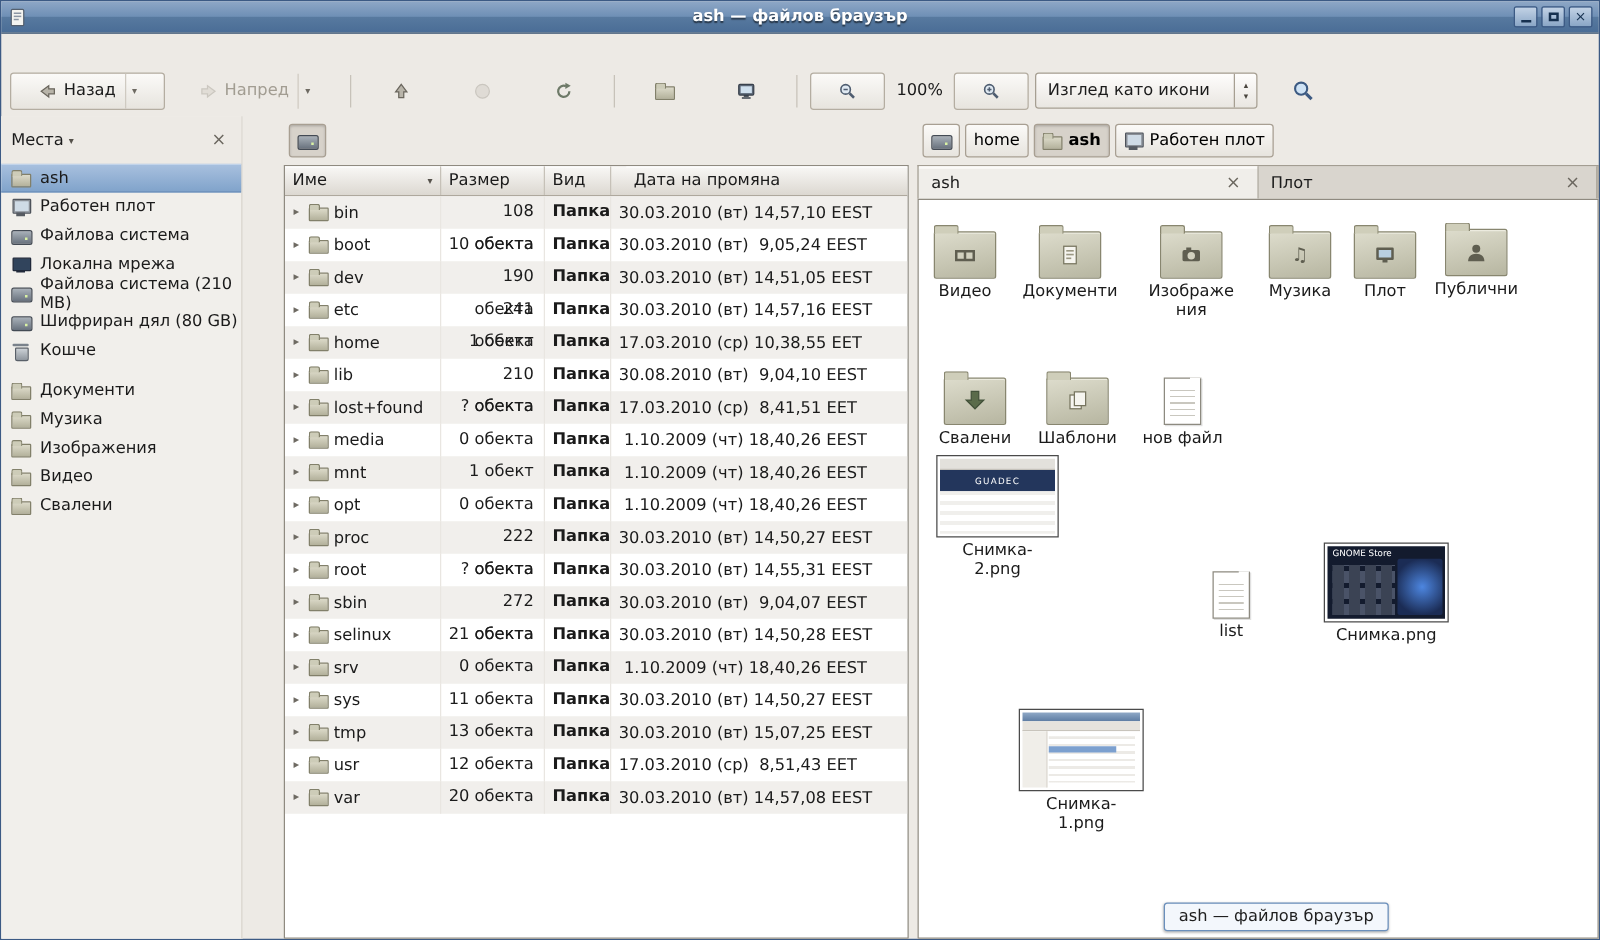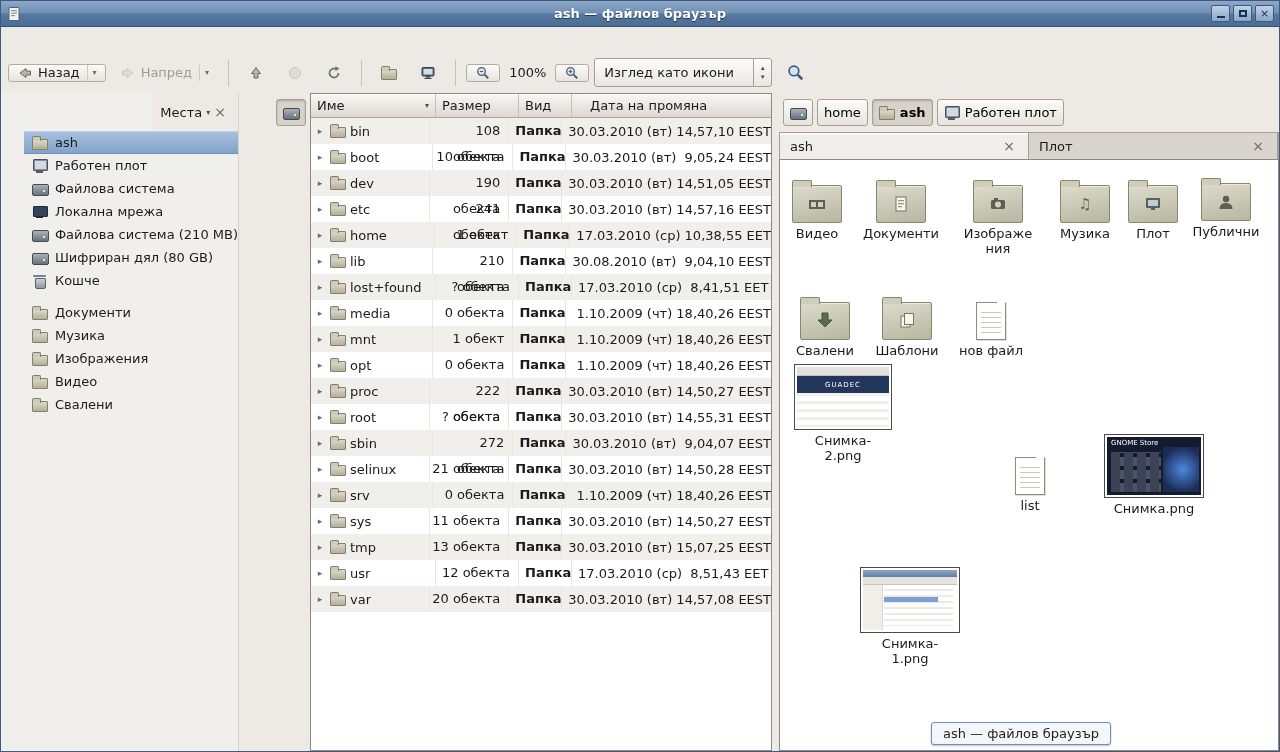--- a/index.html
+++ b/index.html
@@ -19,36 +19,36 @@
   .wbtn { width:19px; height:17px; background:linear-gradient(#c2d2e5,#8aa6c6); border:1px solid #3c5a84; border-radius:2px; display:flex; align-items:center; justify-content:center; color:#16304f; font-size:11px; line-height:1; cursor:default; }
   .glyph-min { width:8px; height:2px; background:#16304f; margin-top:7px; }
   .glyph-max { width:8px; height:7px; border:2px solid #16304f; }
 
   
   .menubar { height:25px; flex:none; display:flex; align-items:center; padding:0 3px; }
   .menu-item { padding:3px 10px; }
 
   
   .toolbar { height:41px; flex:none; display:flex; align-items:center; gap:5px; padding:0 7px; }
-  .tbtn { display:flex; align-items:center; gap:5px; height:18px; padding:0 8px; background:linear-gradient(#fbfaf8,#e7e4de); border:1px solid #b4ada1; border-radius:3px; font-family:inherit; font-size:13px; color:#1b1b1b; }
+  .tbtn { display:flex; align-items:center; gap:5px; height:30px; padding:0 21px; background:linear-gradient(#fbfaf8,#e7e4de); border:1px solid #b4ada1; border-radius:3px; font-family:inherit; font-size:13px; color:#1b1b1b; }
   .tbtn.flat { background:transparent; border-color:transparent; }
   .tbtn.disabled { color:#a29d92; }
   .tbtn.disabled svg { opacity:.5; }
   .dd { font-size:8px; color:#6e6a62; border-left:1px solid #cfcac1; padding-left:5px; margin-left:2px; align-self:stretch; display:flex; align-items:center; }
   .tsep { width:1px; height:26px; background:#c7c2b9; margin:0 5px; flex:none; }
   .zoom-label { padding:0 4px; }
   .combo { display:flex; align-items:center; height:29px; width:178px; background:linear-gradient(#fefdfc,#e9e6e1); border:1px solid #a69f92; border-radius:3px; padding-left:9px; }
   .combo-steppers { margin-left:auto; border-left:1px solid #a69f92; height:100%; width:18px; display:flex; flex-direction:column; align-items:center; justify-content:center; font-size:7px; line-height:1.2; color:#4a463f; }
 
   
   .main { flex:1; display:flex; min-height:0; }
   .handle { width:7px; flex:none; }
 
   
-  .sidebar { width:238px; flex:none; background:#f1efeb; display:flex; flex-direction:column; border-right:1px solid #d8d4cc;align-items:flex-end; }
+  .sidebar { width:193px; flex:none; background:#f1efeb; display:flex; flex-direction:column; border-right:1px solid #d8d4cc; }
   .side-header { height:38px; flex:none; display:flex; align-items:center; padding:0 8px; background:#edeae5; }
   .side-title-arrow { font-size:8px; color:#55514a; margin-left:4px; }
   .side-close { margin-left:auto; color:#6b675f; font-size:14px; line-height:1; padding:2px 4px; }
   .side-item { height:23px; display:flex; align-items:center; gap:7px; padding-left:8px; }
   .side-item.selected { background:linear-gradient(#a9c1df,#7fa2ca); box-shadow:inset 0 1px 0 #c2d4ea, inset 0 -1px 0 #6c90ba; }
   .side-sep { height:9px; }
 
   
   .si { width:16px; height:16px; display:inline-block; position:relative; flex:none; }
   .ig-folder::before { content:""; position:absolute; left:0; top:4px; width:14px; height:9px; background:linear-gradient(#dcdac9,#b3b19b); border:1px solid #82806a; border-radius:1px; }
@@ -56,21 +56,21 @@
   .ig-drive::before { content:""; position:absolute; left:0; top:3px; width:15px; height:10px; background:linear-gradient(#a9b1b9,#68717d); border:1px solid #434a54; border-radius:2px; }
   .ig-drive::after  { content:""; position:absolute; right:3px; top:9px; width:2px; height:2px; background:#d9f2a4; }
   .ig-desktop::before { content:""; position:absolute; left:1px; top:1px; width:13px; height:10px; background:#cfdbe6; border:1px solid #4d525a; box-shadow:inset 0 0 0 1px #8b9097; border-radius:1px; }
   .ig-desktop::after  { content:""; position:absolute; left:4px; top:12px; width:7px; height:3px; background:#565b62; }
   .ig-network::before { content:""; position:absolute; left:1px; top:2px; width:13px; height:9px; background:#31445c; border:1px solid #20293a; border-radius:1px; }
   .ig-network::after  { content:""; position:absolute; left:4px; top:12px; width:7px; height:2px; background:#20293a; }
   .ig-trash::before { content:""; position:absolute; left:3px; top:5px; width:9px; height:9px; background:linear-gradient(#ccd1d6,#8f969e); border:1px solid #596069; border-radius:1px 1px 2px 2px; }
   .ig-trash::after  { content:""; position:absolute; left:1px; top:2px; width:13px; height:2px; background:#7a828b; border-radius:1px; }
 
   
-  .pane-middle { width:526px; flex:none; display:flex; flex-direction:row;padding-left:26px; }
+  .pane-middle { width:526px; flex:none; display:flex; flex-direction:column;padding-left:26px; }
   .pathbar-row { height:39px; flex:none; display:flex; align-items:center; gap:4px; padding:0 4px; }
   .pbtn { display:flex; align-items:center; gap:5px; height:27px; padding:0 6px; background:linear-gradient(#fbfaf8,#e7e4de); border:1px solid #a89f92; border-radius:3px; font-family:inherit; font-size:13px; }
   .pbtn.pressed { background:#d7d2ca; box-shadow:inset 0 1px 2px rgba(0,0,0,.2); font-weight:bold; }
   .listview { flex:1; background:#fff; border:1px solid #8f8a80; display:flex; flex-direction:column; overflow:hidden; }
   .lhead { display:flex; height:24px; flex:none; background:linear-gradient(#f9f8f6,#dcd8d1); border-bottom:1px solid #aea89d; }
   .hc { display:flex; align-items:center; padding:0 6px; border-right:1px solid #c6c1b8; box-shadow:inset 0 1px 0 #fff; white-space:nowrap; }
   .h-name { width:125px; } .h-size { width:83px; } .h-type { width:53px; } .h-date { flex:1; border-right:none;margin-left:12px; }
   .sortarrow { margin-left:auto; font-size:8px; color:#56524b; padding-left:4px; }
   .lbody { flex:1; overflow:hidden; }
   .frow { display:flex; height:26px; align-items:center; }

